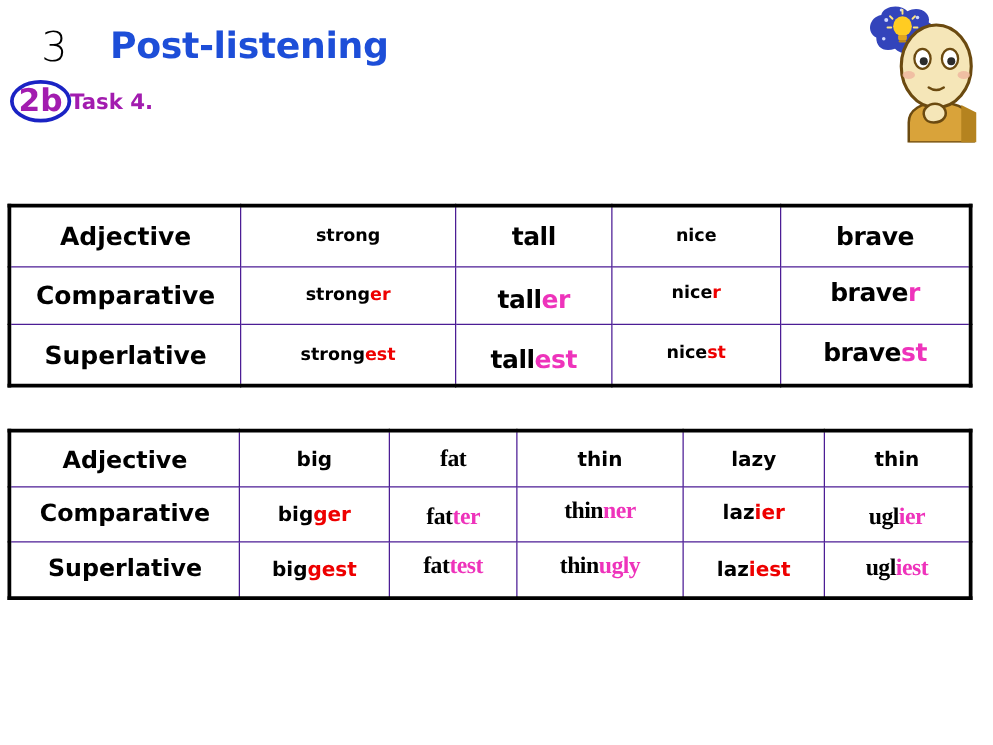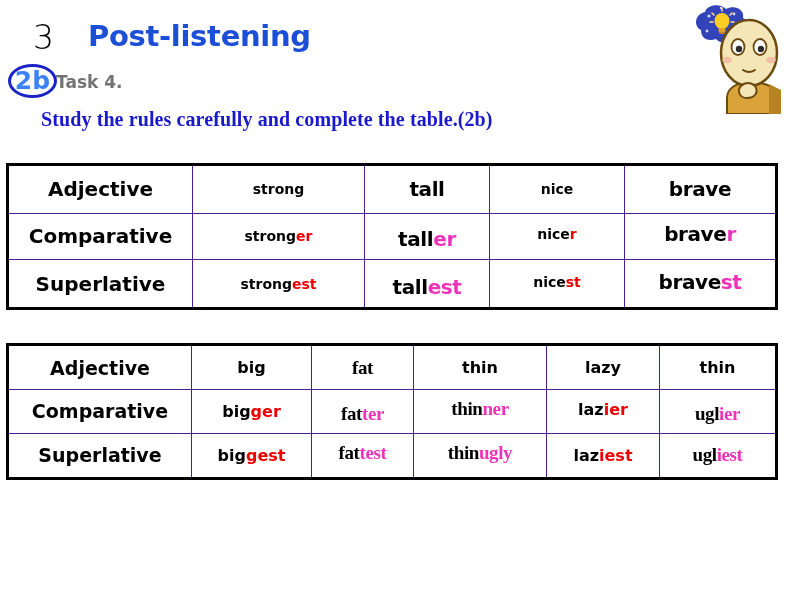--- a/index.html
+++ b/index.html
@@ -48,30 +48,30 @@
     box-sizing: border-box;
   }
   #badge-2b-label {
     position: absolute;
     left: 0; top: 50%;
     transform: translateY(-52%);
     width: 100%;
     text-align: center;
     font-size: 25px;
     font-weight: bold;
-    color: #3b82f6;
+    color: #a21caf;
     font-family: "DejaVu Sans", sans-serif;
     line-height: 1;
   }
   #task-label {
     position: absolute;
     left: 56px; top: 72px;
     font-size: 17px;
     font-weight: bold;
-    color: #737373;
+    color: #a21caf;
     font-family: "DejaVu Sans", sans-serif;
   }
   #instruction-line {
     position: absolute;
     left: 41px; top: 108px;
     font-size: 20px;
     font-weight: bold;
     color: #1a1acc;
     font-family: "Liberation Serif", serif;
     letter-spacing: 0.1px;
@@ -148,21 +148,20 @@
   <div id="section-number">3</div>
 
   <div id="page-title">Post-listening</div>
 
   <div id="badge-2b">
     <div id="badge-2b-label">2b</div>
   </div>
 
   <div id="task-label">Task 4.</div>
 
-  <div id="instruction-line">Study the rules carefully and complete the table.(2b)</div>
 </div>
 
 <svg id="cartoon-thinker" viewBox="0 0 108 112">
 
   <path d="M18 28 C10 24 12 12 22 10 C24 2 38 1 43 7 C52 2 62 8 60 16
            C68 20 66 32 56 34 C52 42 38 43 33 37 C24 40 18 36 18 28 Z" fill="#3344bb"></path>
 
   <g fill="#cfd8ff">
     <circle cx="26" cy="14" r="1.6"></circle>
     <circle cx="51" cy="12" r="1.4"></circle>

